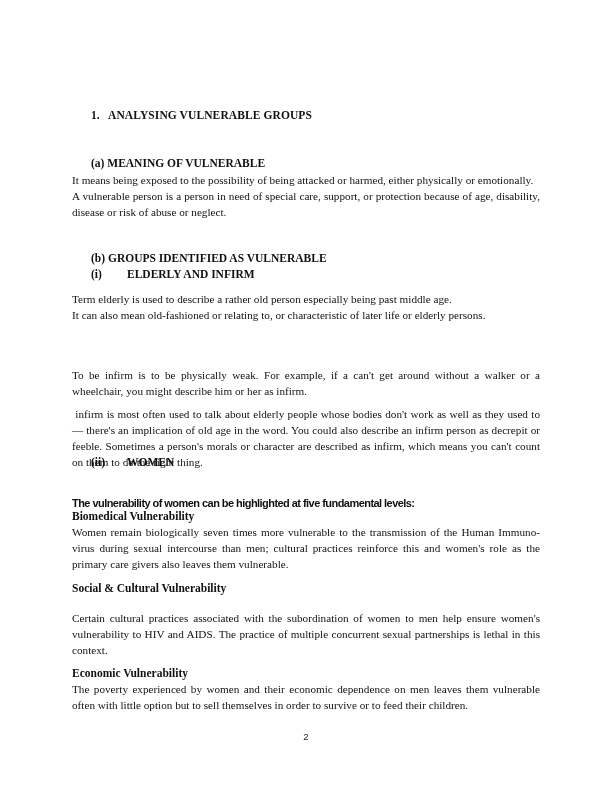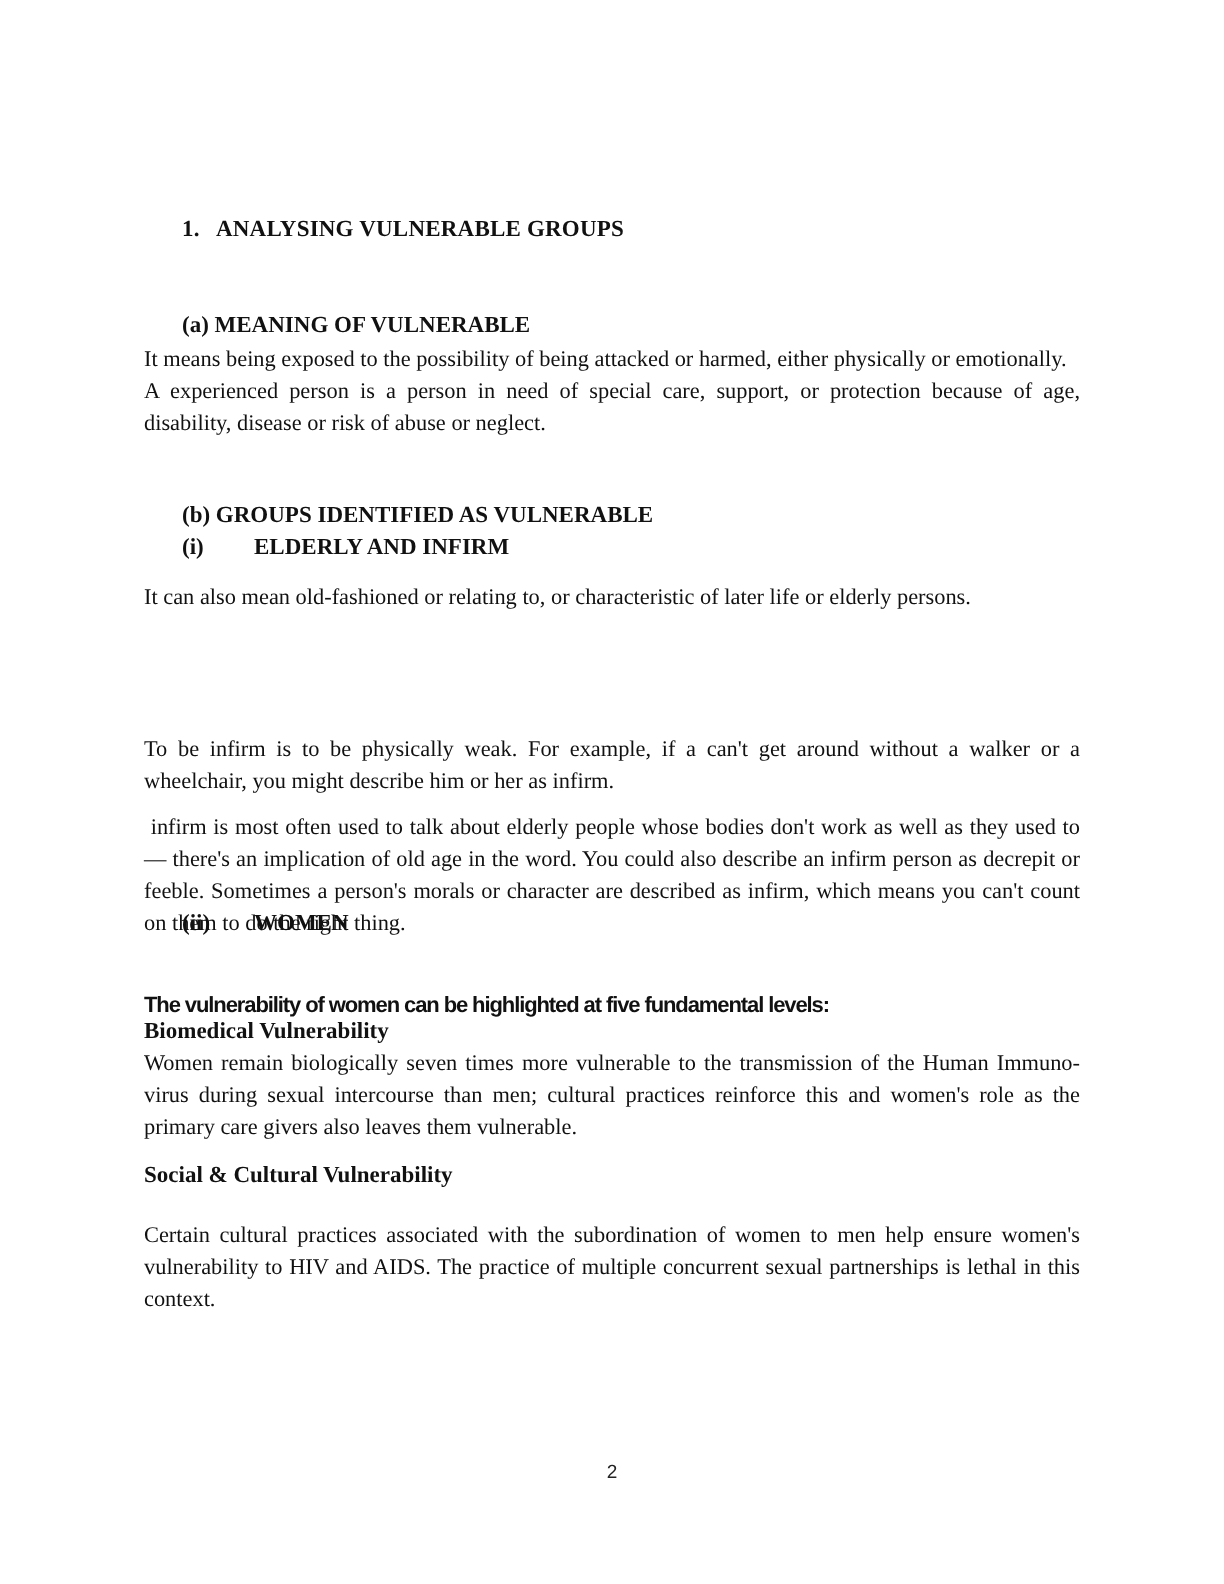--- a/index.html
+++ b/index.html
@@ -23,30 +23,31 @@
 <div class="page">
 
   <div class="abs h1">
     <span class="num">1.</span><span>ANALYSING VULNERABLE GROUPS</span>
   </div>
 
   <div class="abs sub" style="left:91px; top:157px;">(a) MEANING OF VULNERABLE</div>
 
   <div class="abs body" style="top:172px;">
     <p>It means being exposed to the possibility of being attacked or harmed, either physically or emotionally.</p>
-    <p>A experienced person is a person in need of special care, support, or protection because of age, disability, disease or risk of abuse or neglect.</p>
+    <p>A vulnerable person is a person in need of special care, support, or protection because of age, disability, disease or risk of abuse or neglect.</p>
   </div>
 
   <div class="abs sub" style="left:91px; top:252px;">(b) GROUPS IDENTIFIED AS VULNERABLE</div>
 
   <div class="abs sub" style="left:91px; top:268px;">
     <span class="roman">(i)</span><span>ELDERLY AND INFIRM</span>
   </div>
 
   <div class="abs body" style="top:291px; text-align:left;">
+    <p>Term elderly is used to describe a rather old person especially being past middle age.</p>
     <p>It can also mean old-fashioned or relating to, or characteristic of later life or elderly persons.</p>
   </div>
 
   <div class="abs body" style="top:329px;margin-top:38px;">
     <p>To be infirm is to be physically weak. For example, if a can't get around without a walker or a wheelchair, you might describe him or her as infirm.</p>
   </div>
 
   <div class="abs body" style="top:374px; white-space:pre-wrap;">
     <p> infirm is most often used to talk about elderly people whose bodies don't work as well as they used to — there's an implication of old age in the word. You could also describe an infirm person as decrepit or feeble. Sometimes a person's morals or character are described as infirm, which means you can't count on them to do the right thing.</p>
   </div>
@@ -66,16 +67,20 @@
   </div>
 
   <div class="abs body" style="top:610px;">
     <p>Certain cultural practices associated with the subordination of women to men help ensure women's vulnerability to HIV and AIDS. The practice of multiple concurrent sexual partnerships is lethal in this context.</p>
   </div>
 
   <div class="abs body" style="top:580px;">
     <p class="bold">Social &amp; Cultural Vulnerability</p>
   </div>
 
+  <div class="abs body" style="top:665px;">
+    <p class="bold">Economic Vulnerability</p>
+    <p>The poverty experienced by women and their economic dependence on men leaves them vulnerable often with little option but to sell themselves in order to survive or to feed their children.</p>
+  </div>
 
   <div class="abs pageno">2</div>
 
 </div>
 
 </body></html>

